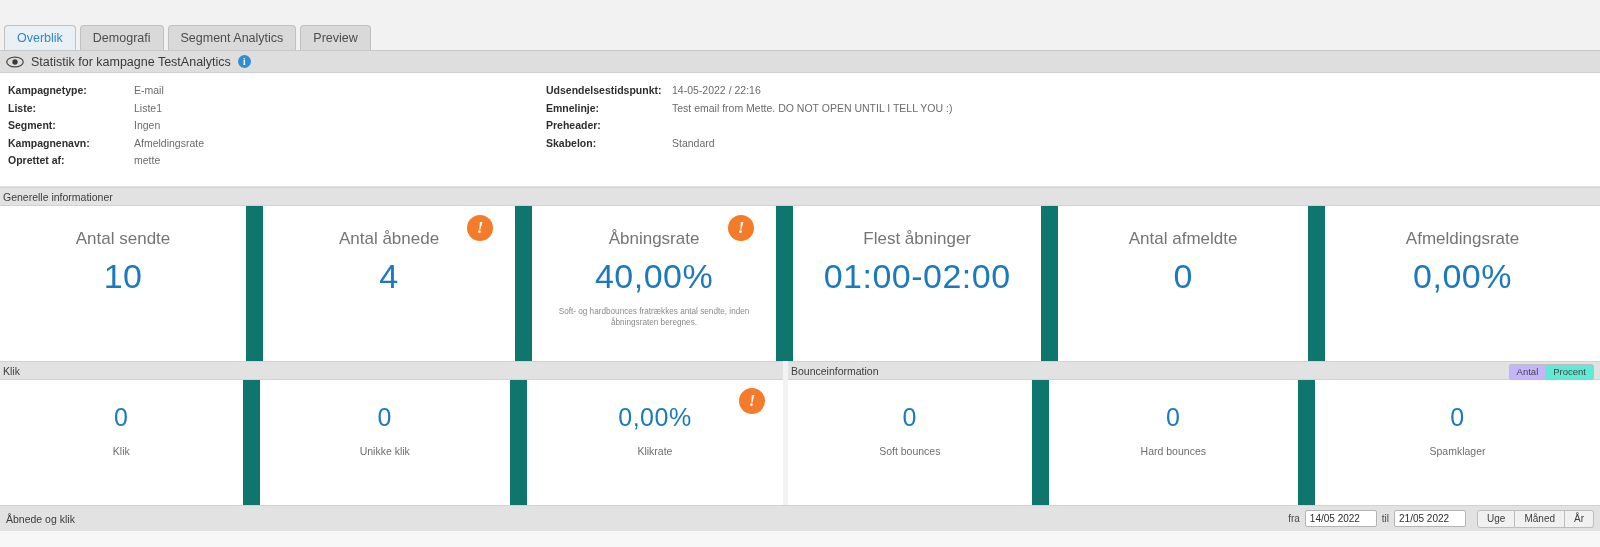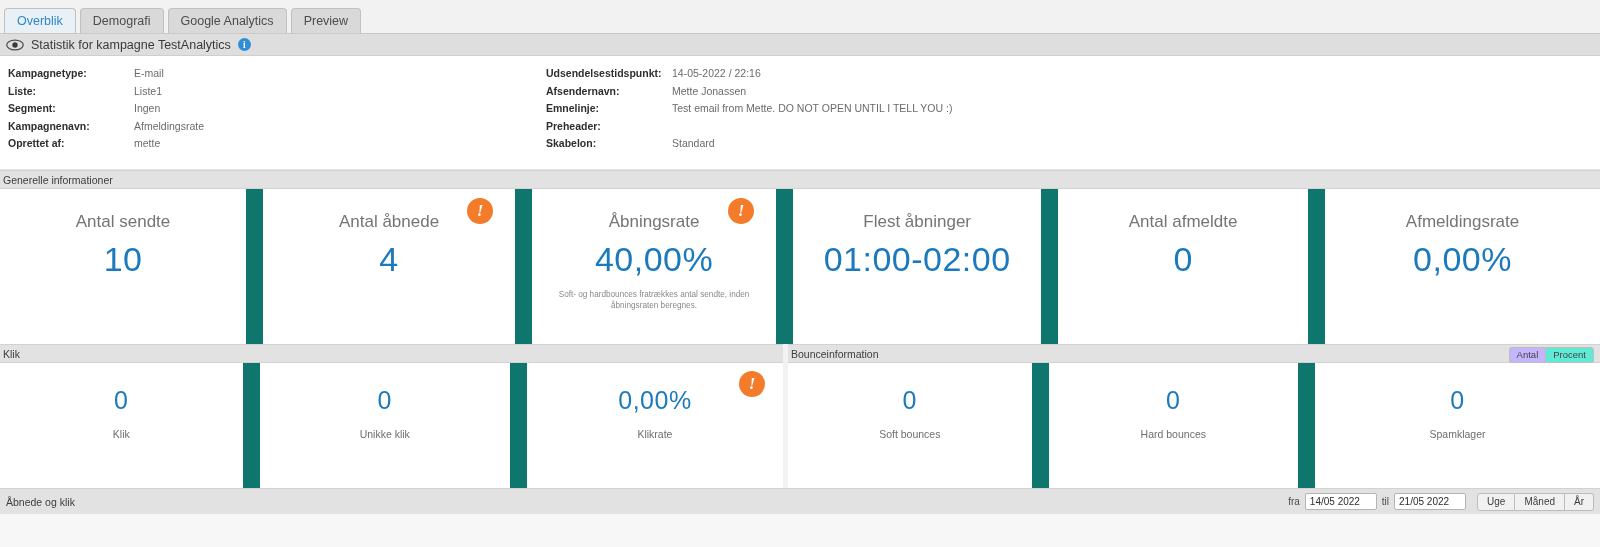--- a/index.html
+++ b/index.html
@@ -6,21 +6,21 @@
   html, body {
     width: 1600px; height: 547px;
     background: #ffffff;
     font-family: "Liberation Sans", sans-serif;
     overflow: hidden;
   }
   #app { position: relative; width: 1600px; height: 547px; background: #f7f7f7; }
 
   
   .tabbar {
-    height: 34px; background: #f2f2f2;
+    height: 51px; background: #f2f2f2;
     border-bottom: 1px solid #c8c8c8;
     display: flex; align-items: flex-end;
     padding-left: 4px;
   }
   .tab {
     height: 25px; line-height: 25px;
     padding: 0 12px; margin-right: 4px;
     font-size: 12.5px; color: #4d4d4d;
     background: #d9d9d9;
     border: 1px solid #c0c0c0; border-bottom: none;
@@ -141,21 +141,21 @@
   .period-btn:last-child  { border-radius: 0 3px 3px 0; }
 </style>
 </head>
 <body>
 
 <div id="app">
 
   <div class="tabbar">
     <div class="tab active"><span>Overblik</span></div>
     <div class="tab"><span>Demografi</span></div>
-    <div class="tab"><span>Google Analytics</span></div>
+    <div class="tab"><span>Segment Analytics</span></div>
     <div class="tab"><span>Preview</span></div>
   </div>
 
   <div class="titlebar">
     <span>
       <svg class="eye-icon" viewBox="0 0 24 16">
         <ellipse cx="12" cy="8" rx="11" ry="6.5" fill="none" stroke="#4a4a4a" stroke-width="1.6"></ellipse>
         <circle cx="12" cy="8" r="3.6" fill="#3a3a3a"></circle>
       </svg>
     </span>
@@ -183,24 +183,20 @@
         </div>
       <div class="meta-row">
           <span class="k">Oprettet af:</span>
           <span class="v">mette</span>
         </div>
     </div>
     <div class="meta-col right">
       <div class="meta-row">
           <span class="k">Udsendelsestidspunkt:</span>
           <span class="v">14-05-2022 / 22:16</span>
-        </div>
-      <div class="meta-row">
-          <span class="k">Afsendernavn:</span>
-          <span class="v">Mette Jonassen</span>
         </div>
       <div class="meta-row">
           <span class="k">Emnelinje:</span>
           <span class="v">Test email from Mette. DO NOT OPEN UNTIL I TELL YOU :)</span>
         </div>
       <div class="meta-row">
           <span class="k">Preheader:</span>
           <span class="v"></span>
         </div>
       <div class="meta-row">

